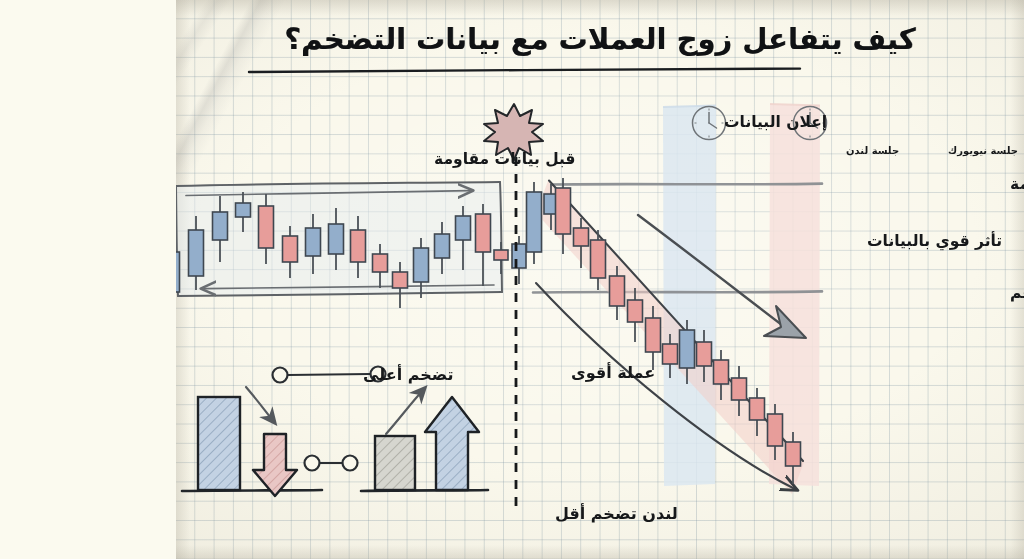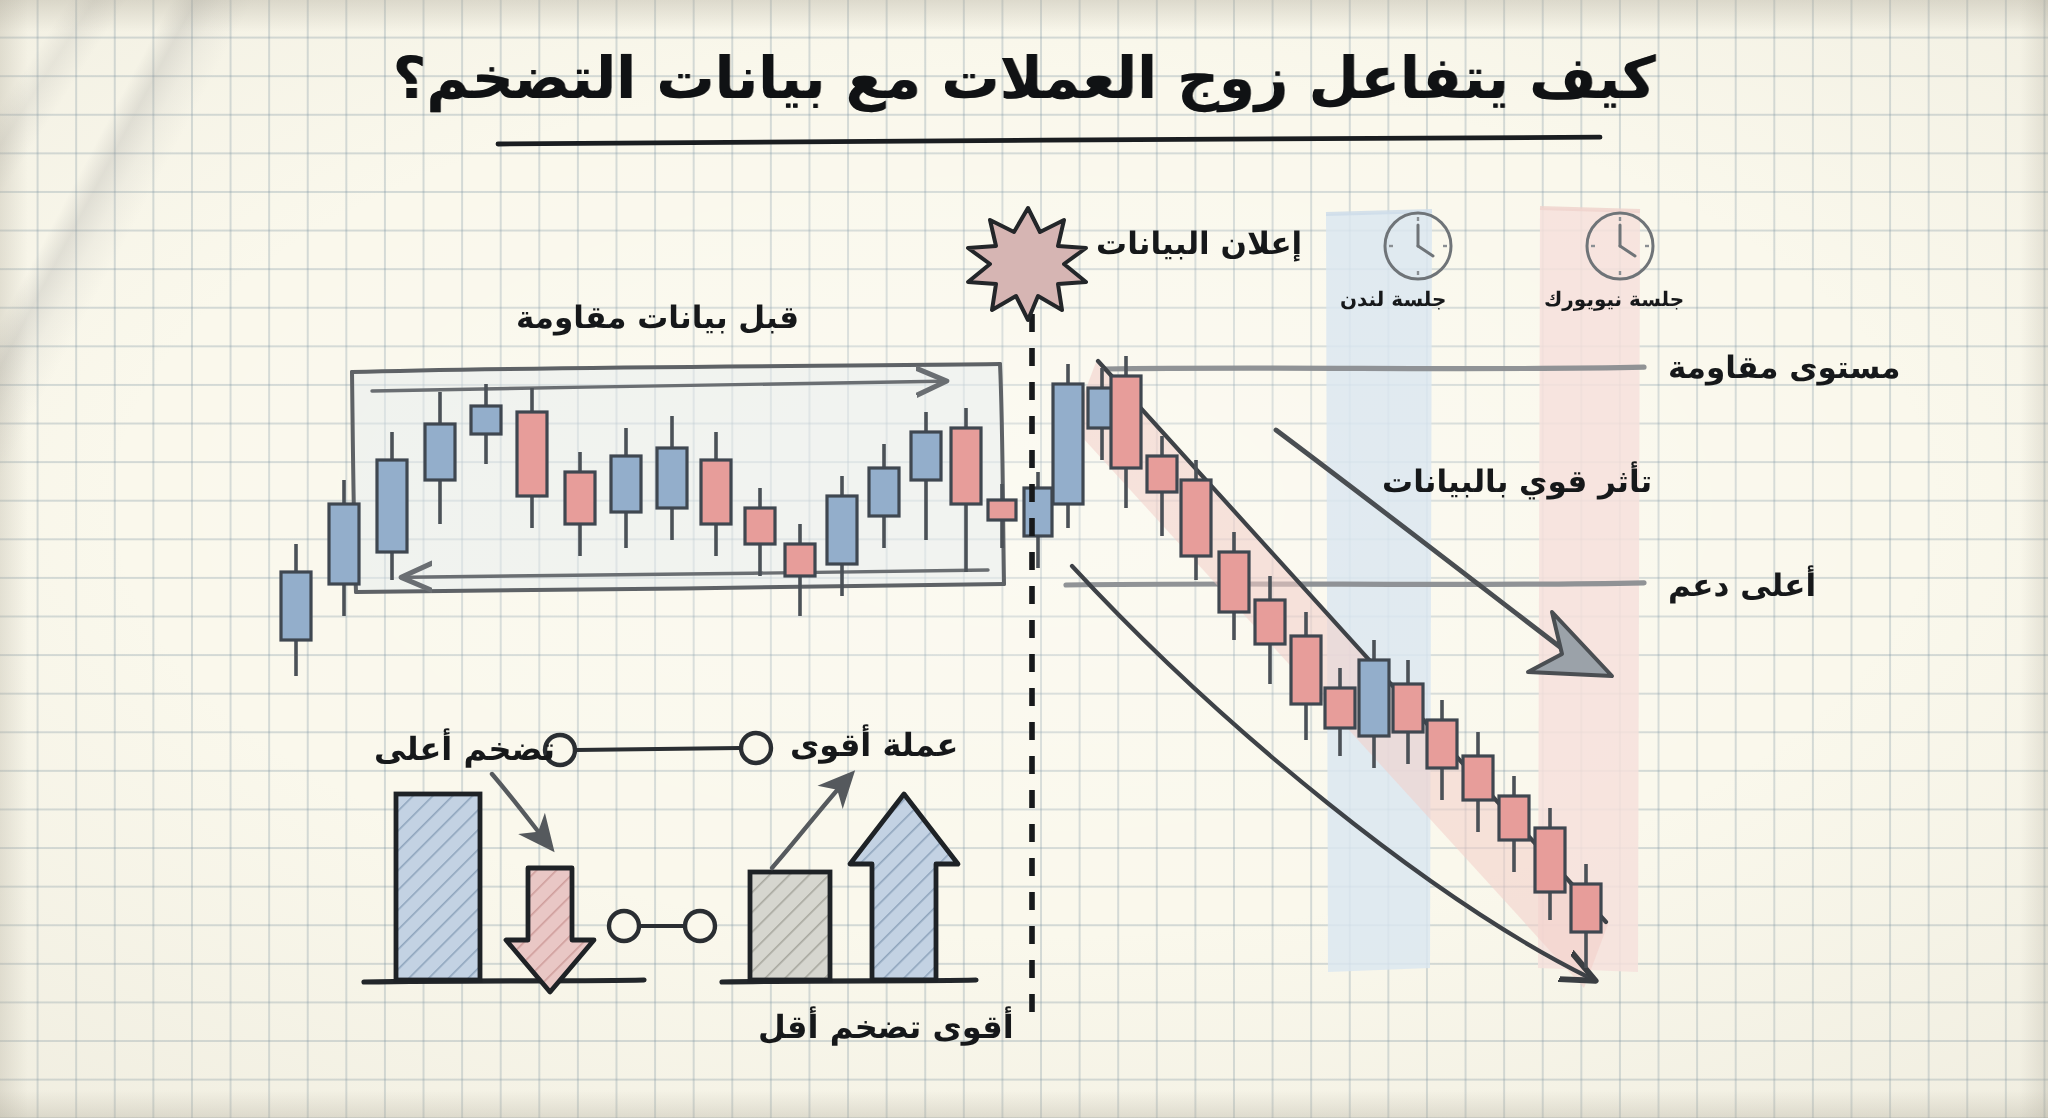--- a/index.html
+++ b/index.html
@@ -2,21 +2,21 @@
 <html lang="ar" dir="rtl"><head>
 <meta charset="utf-8">
 <title>Forex Inflation Infographic</title>
 <style>
   html,body{margin:0;padding:0;}
   body{
     width:1024px;height:559px;overflow:hidden;
     font-family:"DejaVu Sans","Liberation Sans",sans-serif;
     background:#fbfaef;
   }
-  #stage{position:relative;width:1024px;height:559px;overflow:hidden;
+  #stage{position:relative;width:848px;height:559px;overflow:hidden;
     background:#15803d;}
 
   
   .paper{
     position:absolute;inset:0;
     background-color:#faf8ec;
     background-image:
       linear-gradient(to right, rgba(120,145,160,0.30) 1px, transparent 1px),
       linear-gradient(to bottom, rgba(120,145,160,0.30) 1px, transparent 1px);
     background-size:19.3px 19.3px;
@@ -375,15 +375,15 @@
 
   <div class="txt lbl-sm" style="top:145px;left:670px;">جلسة لندن</div>
 
   <div class="txt lbl-sm" style="top:145px;left:772px;">جلسة نيويورك</div>
 
   <div class="txt lbl-big" style="top:365px;left:172px;">تضخم أعلى</div>
 
   <div class="txt lbl-big" style="top:363px;left:380px;">عملة أقوى</div>
 
 
-  <div class="txt lbl-big" style="top:504px;left:364px;">أقوى تضخم أقل</div>
+  <div class="txt lbl-big" style="top:504px;left:364px;">لندن تضخم أقل</div>
 
 </div>
 
 </body></html>

